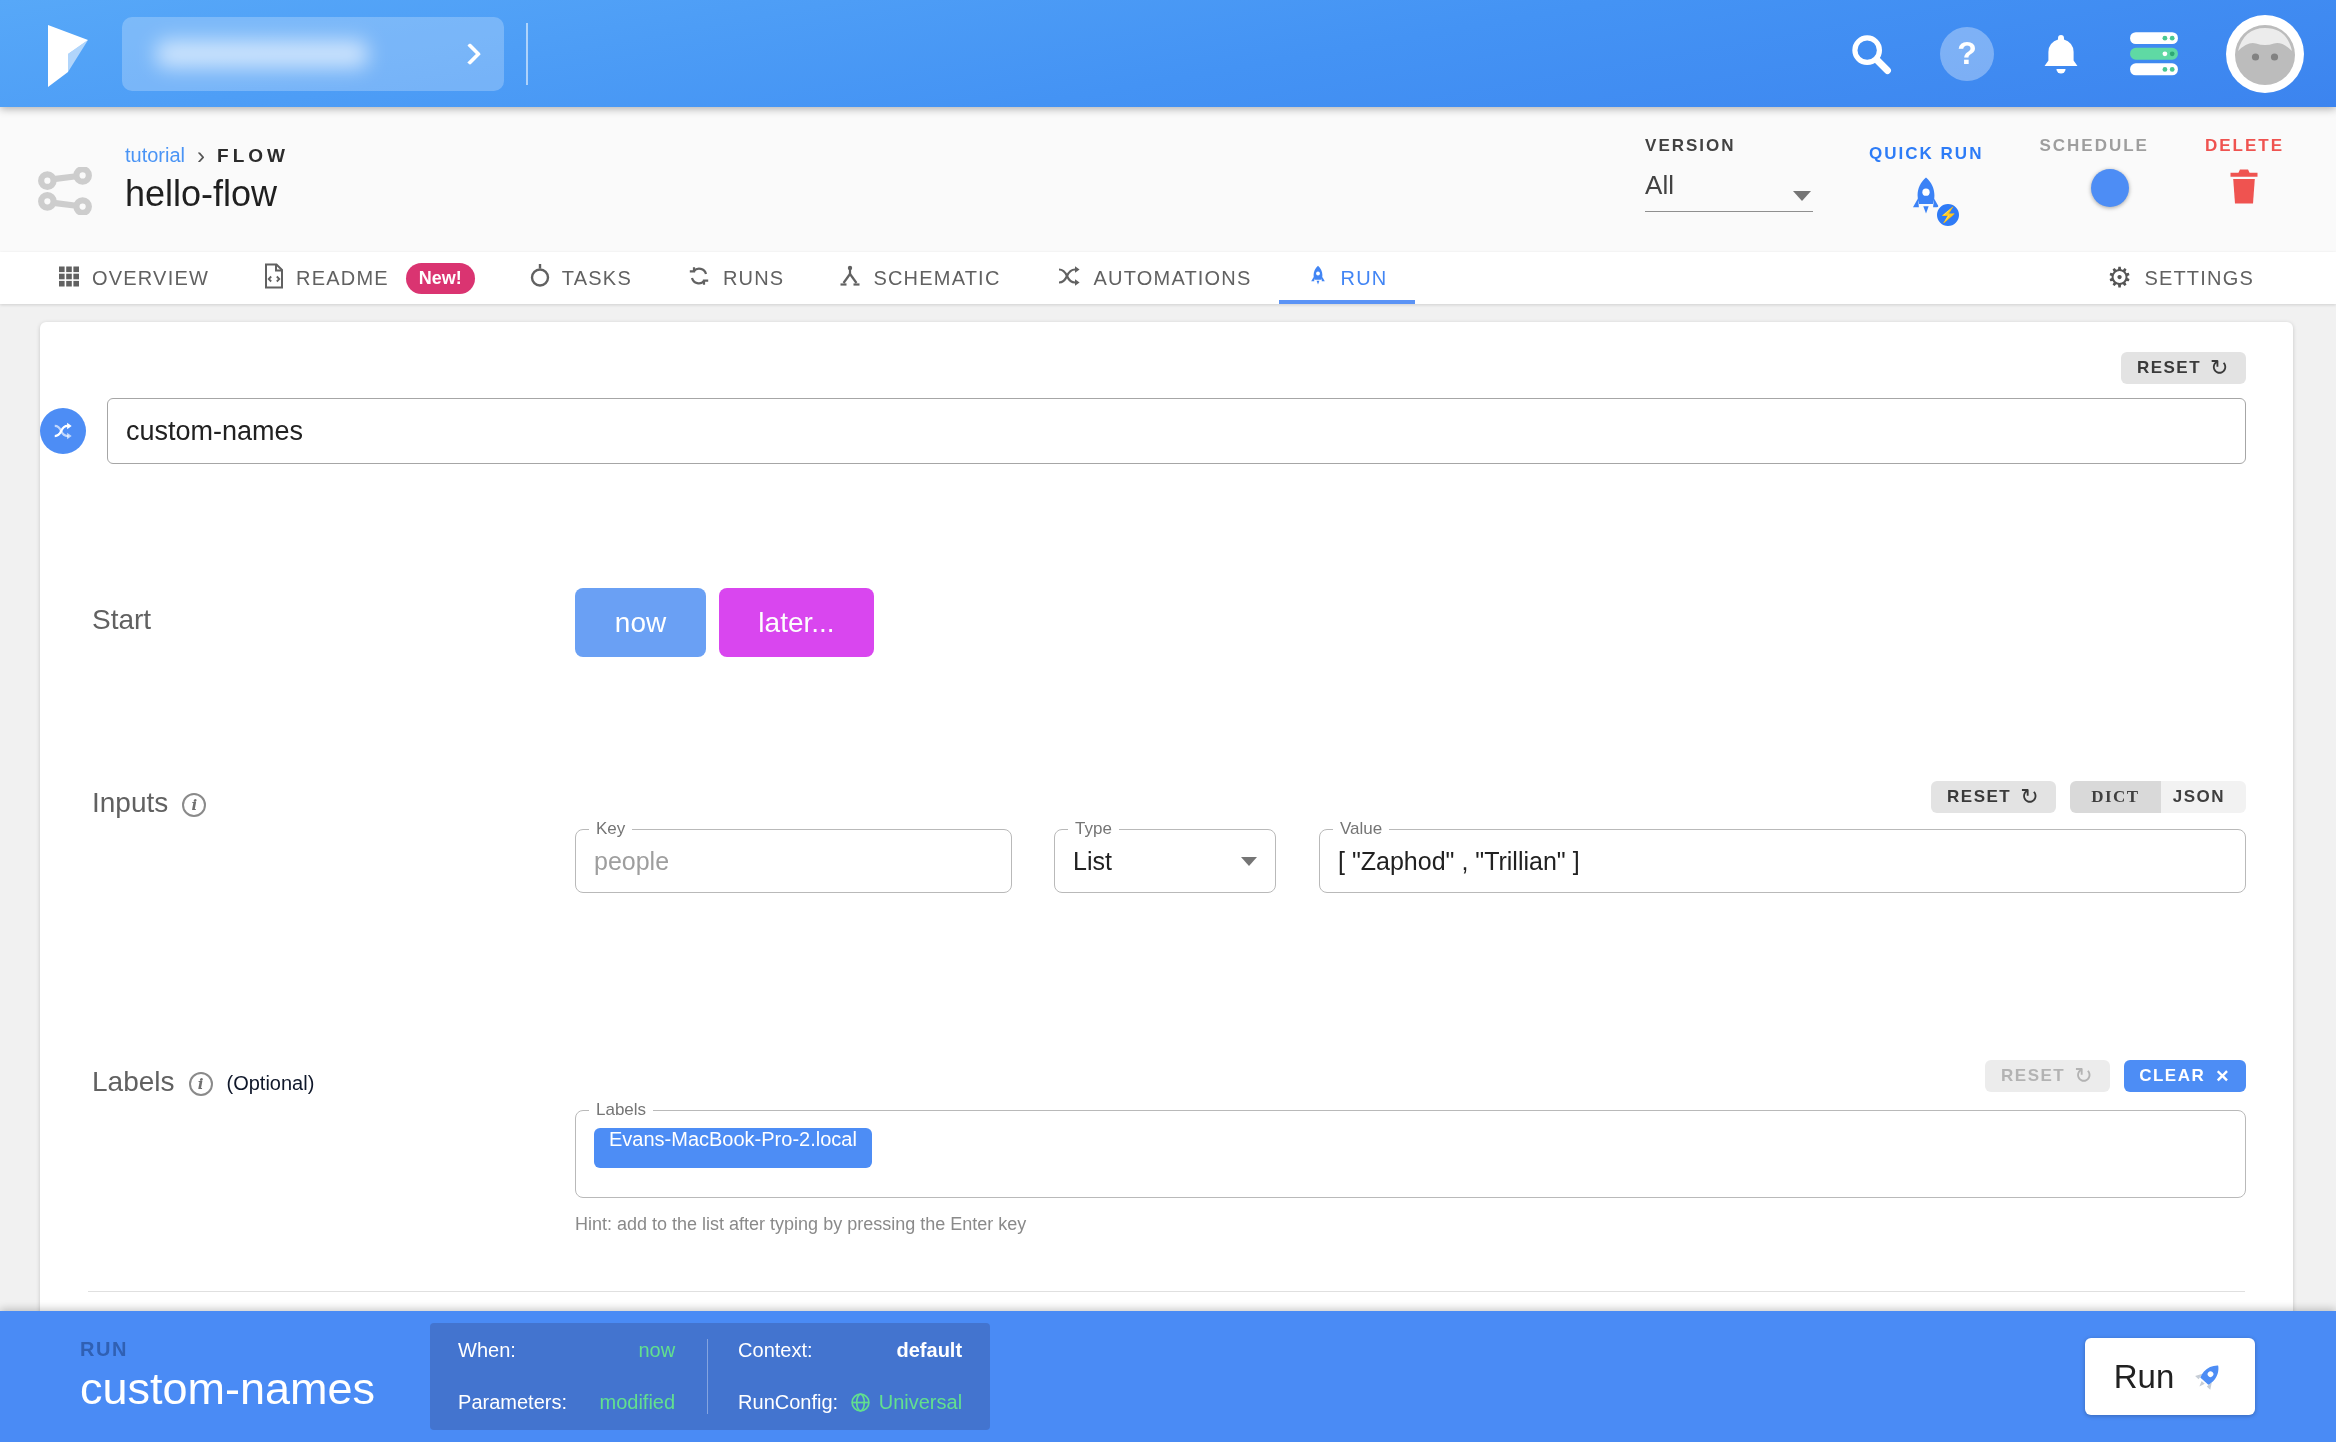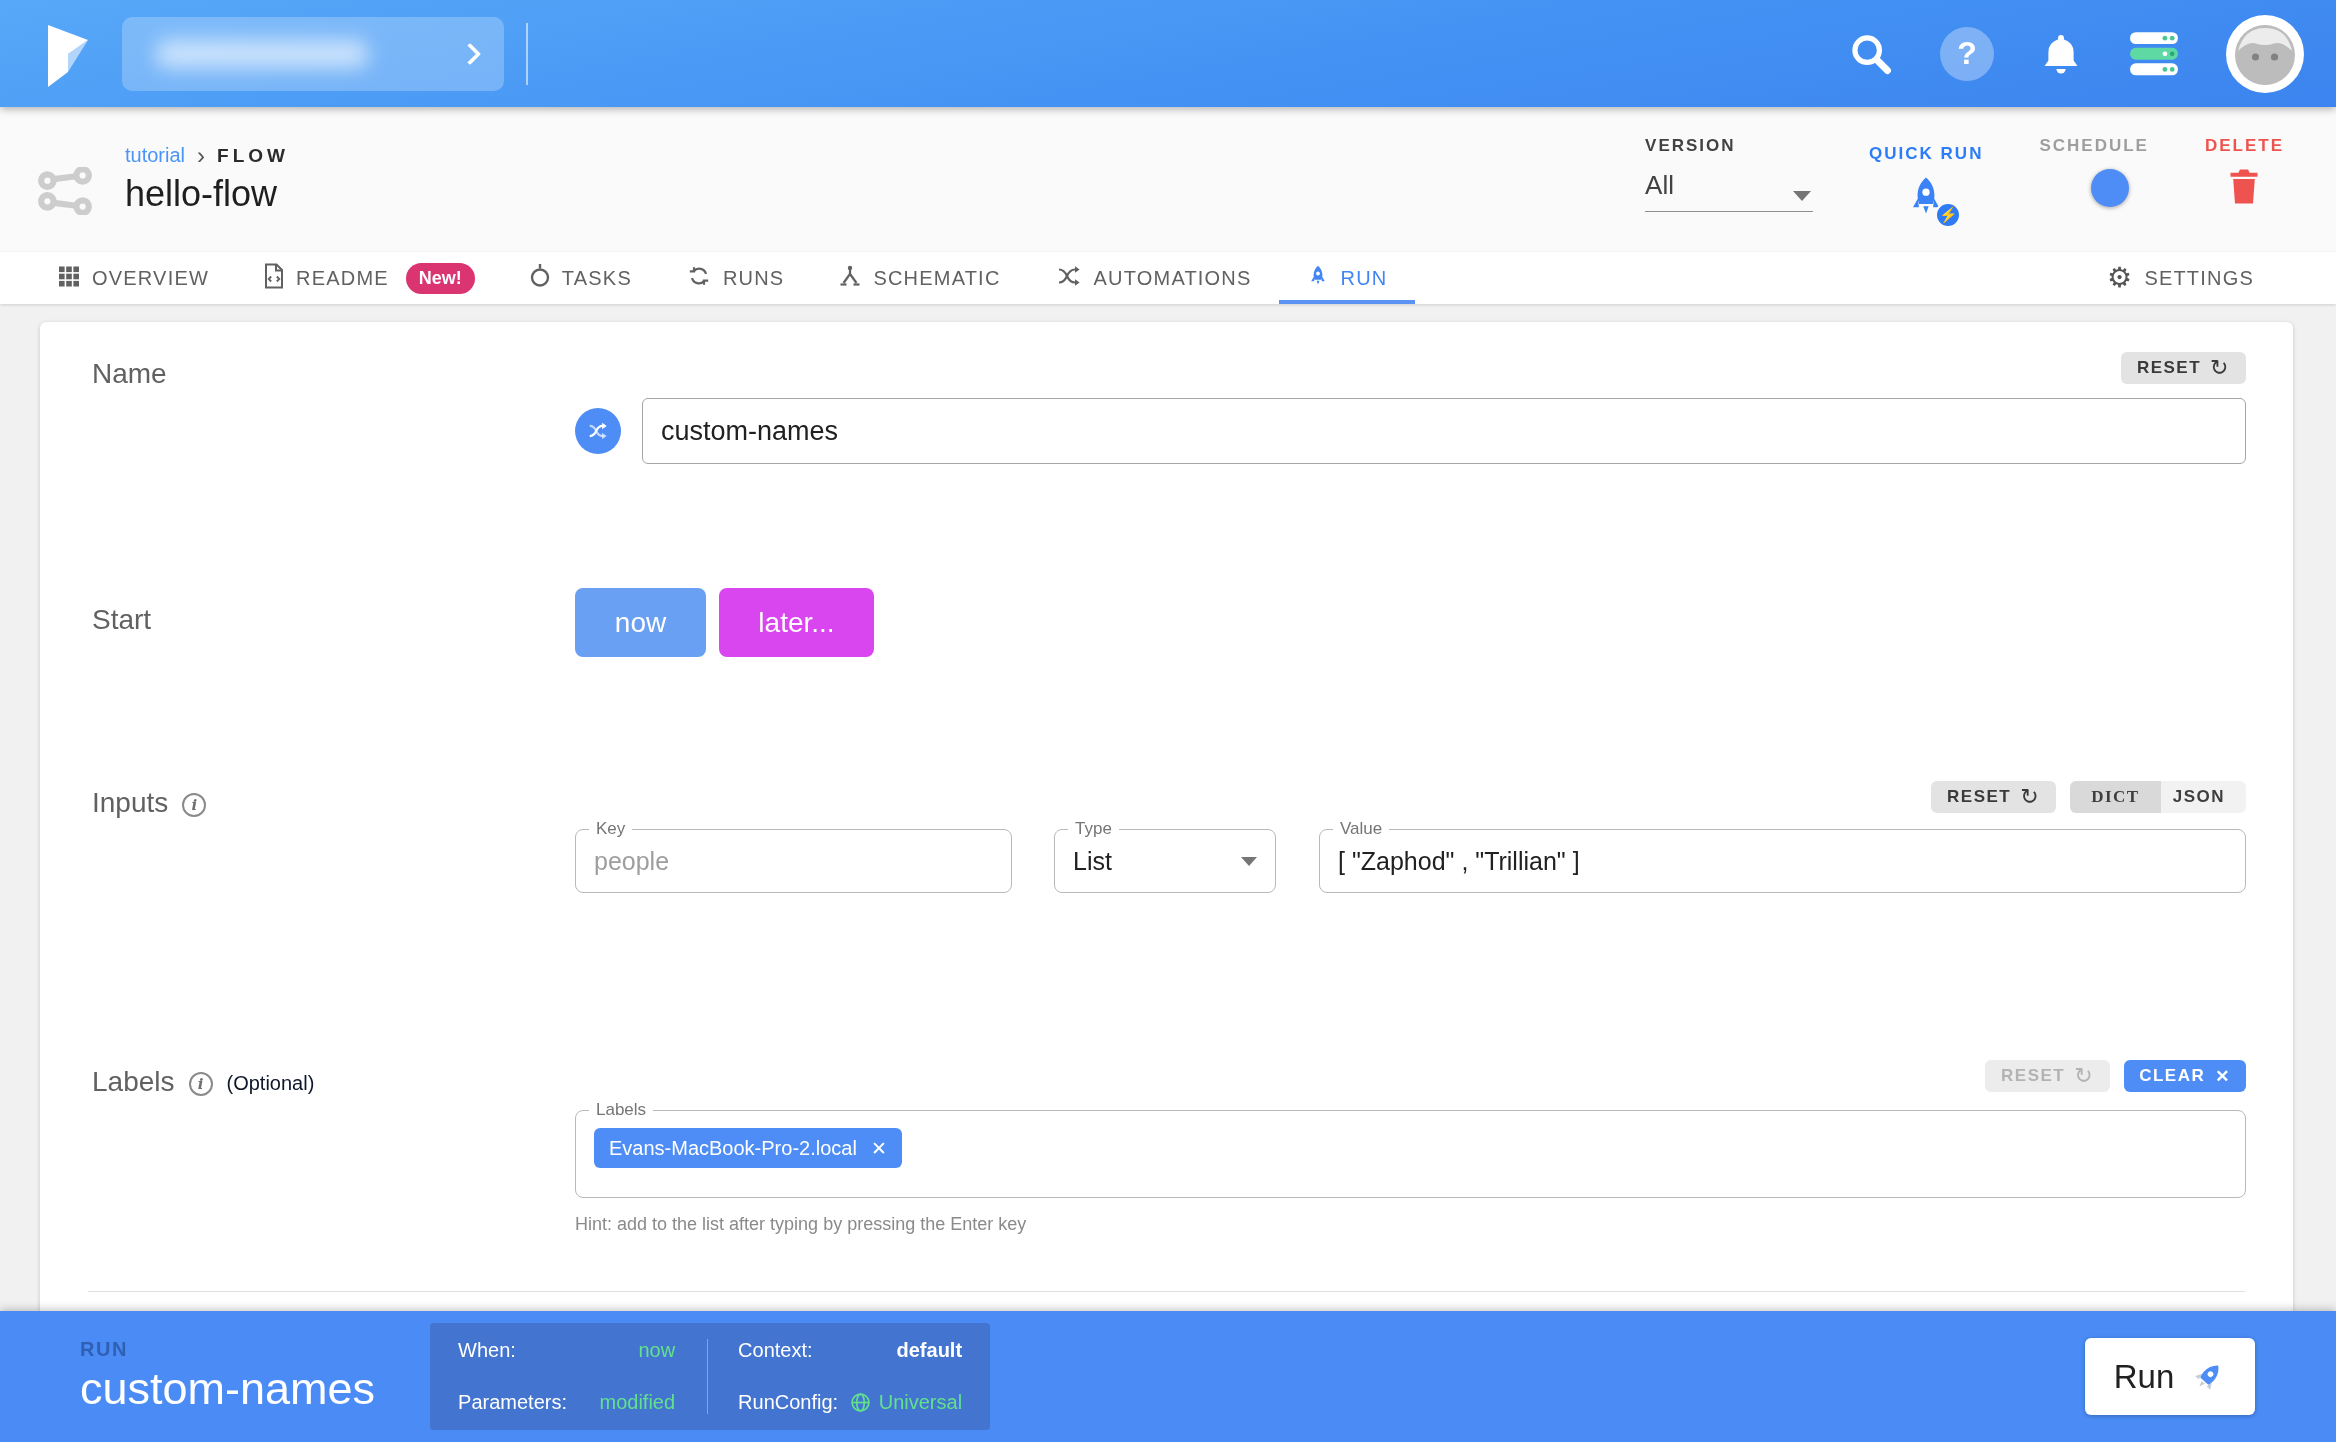--- a/index.html
+++ b/index.html
@@ -115,21 +115,21 @@
   .f-key { width:437px; } .f-type { width:222px; margin-left:42px; cursor:pointer; } .f-value { flex:1; margin-left:43px; }
   .key-input { border:none; outline:none; width:100%; font-family:inherit; font-size:25px; color:#212121; }
   .key-input::placeholder { color:#9e9e9e; }
   .type-value { font-size:25px; color:#212121; }
   .f-type .caret-down { border-left-width:8px; border-right-width:8px; border-top-width:9px; }
   .value-input { border:none; outline:none; width:100%; font-family:inherit; font-size:25px; color:#212121; }
 
   
   .labels-field { margin-top:18px; height:88px; align-items:flex-start; padding-top:17px; }
   .chip { background:#4d8df5; color:#fff; border-radius:6px; height:40px; display:inline-flex;
-    align-items:center; padding:0 15px; font-size:20px; gap:14px; }
+    align-items:center; padding:0 15px; font-size:20px; gap:14px;flex-direction:column; }
   .chip-x { font-size:19px; cursor:pointer; line-height:1; }
   .hint { font-size:18px; color:#8a8a8a; margin-top:16px; }
   .card-divider { border-top:1px solid #e0e0e0; margin:56px 48px 0; }
 
   
   .footer { position:absolute; left:0; right:0; bottom:0; height:131px; background:#4a8bf5;
     display:flex; align-items:center; padding:0 81px 0 80px; box-shadow:0 -2px 8px rgba(0,0,0,.22); z-index:40; }
   .f-eyebrow { font-size:20px; font-weight:bold; letter-spacing:1.5px; color:#3060b3; }
   .f-name { font-size:45px; color:#fff; margin-top:2px; white-space:nowrap; }
   .f-panel { margin-left:55px; width:560px; height:107px; background:#4374cf; border-radius:4px;
@@ -347,23 +347,20 @@
   <div class="tab tab-settings">
     <span class="gear-glyph">⚙</span>
     <span>SETTINGS</span>
   </div>
 </div>
 
 <div class="main-wrap">
   <div class="card">
 
     <div class="section">
-      <div class="sec-label-col">
-        <span>Name</span>
-      </div>
       <div class="sec-body">
         <div class="hdr-row">
           <button class="btn-reset">
             <span>RESET</span>
             <span class="rst-glyph">↻</span>
           </button>
         </div>
         <div class="name-row">
           <button class="rand-btn">
             <svg width="24" height="22" viewBox="0 0 24 24">

